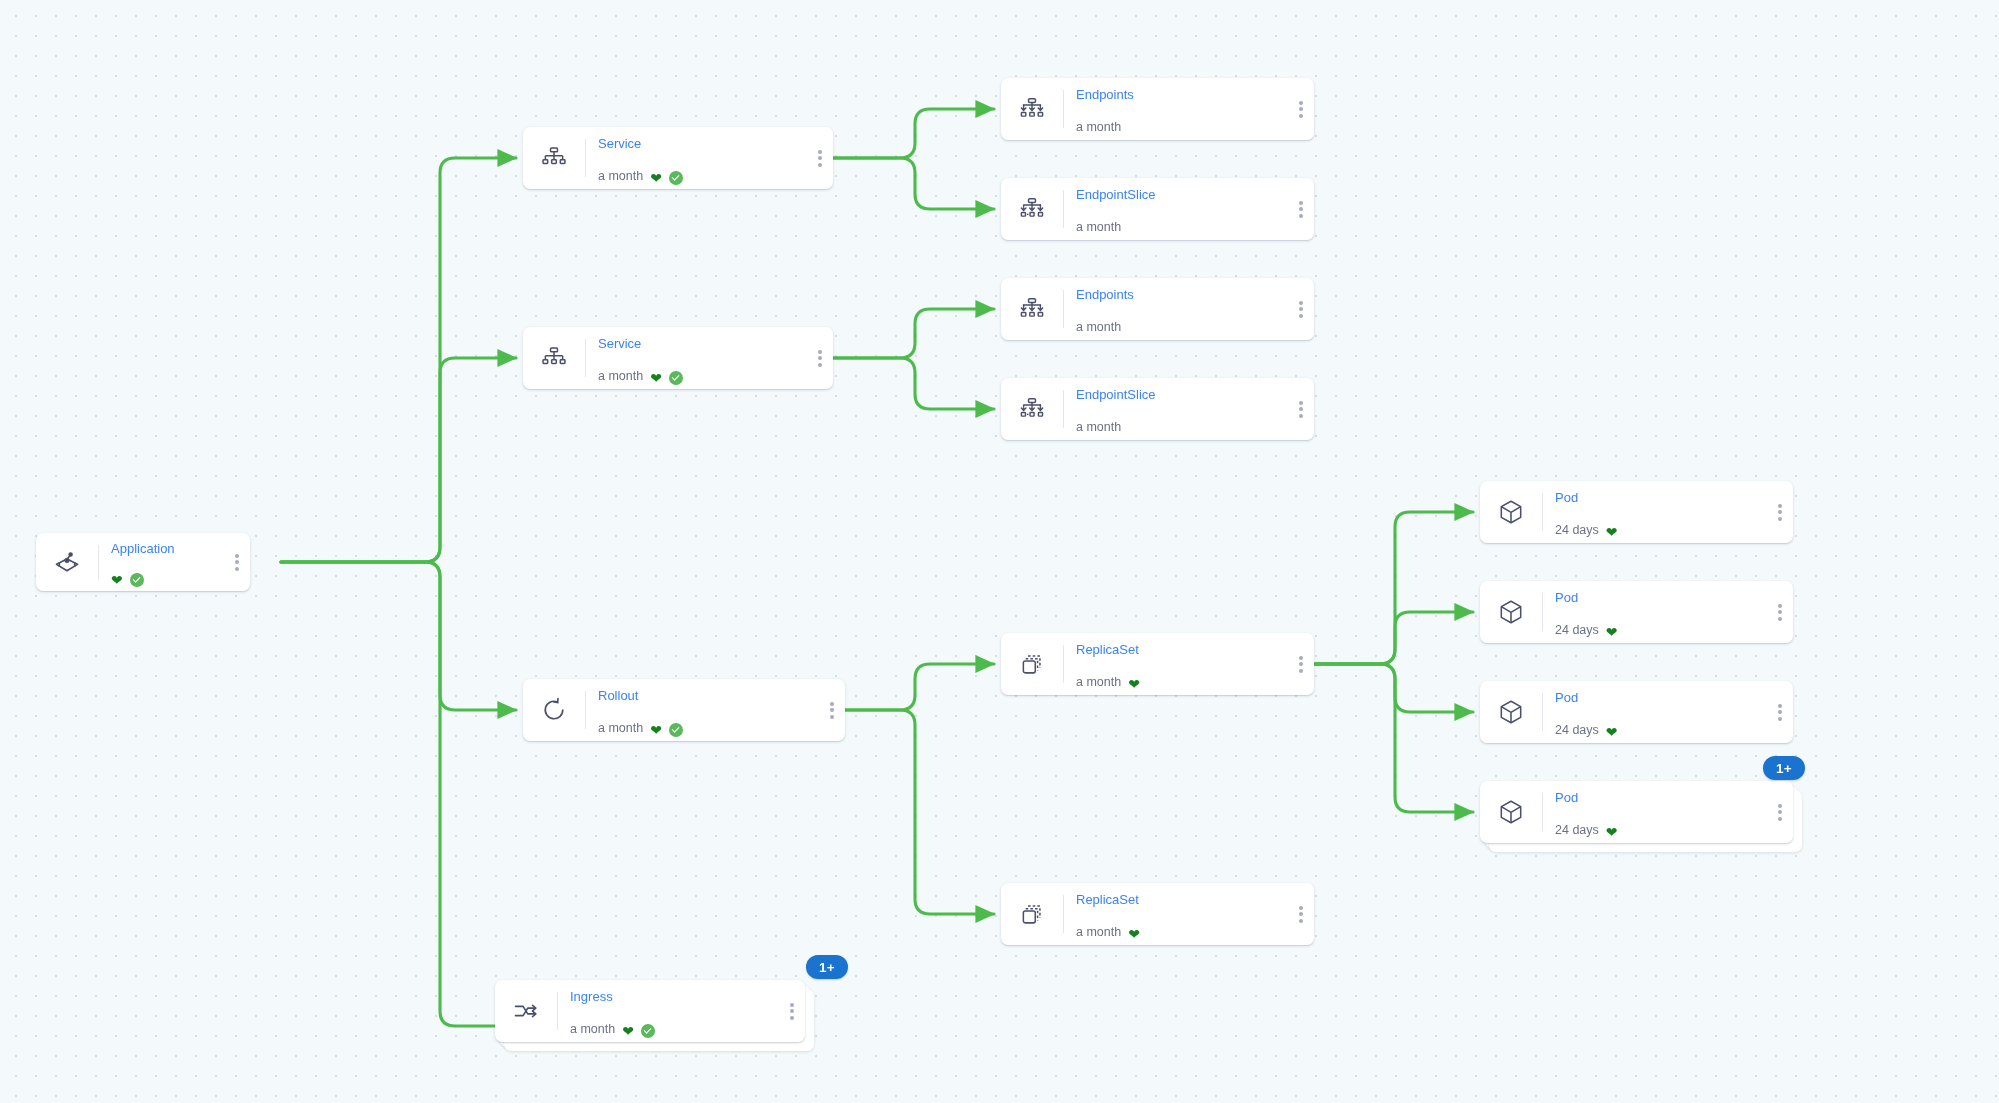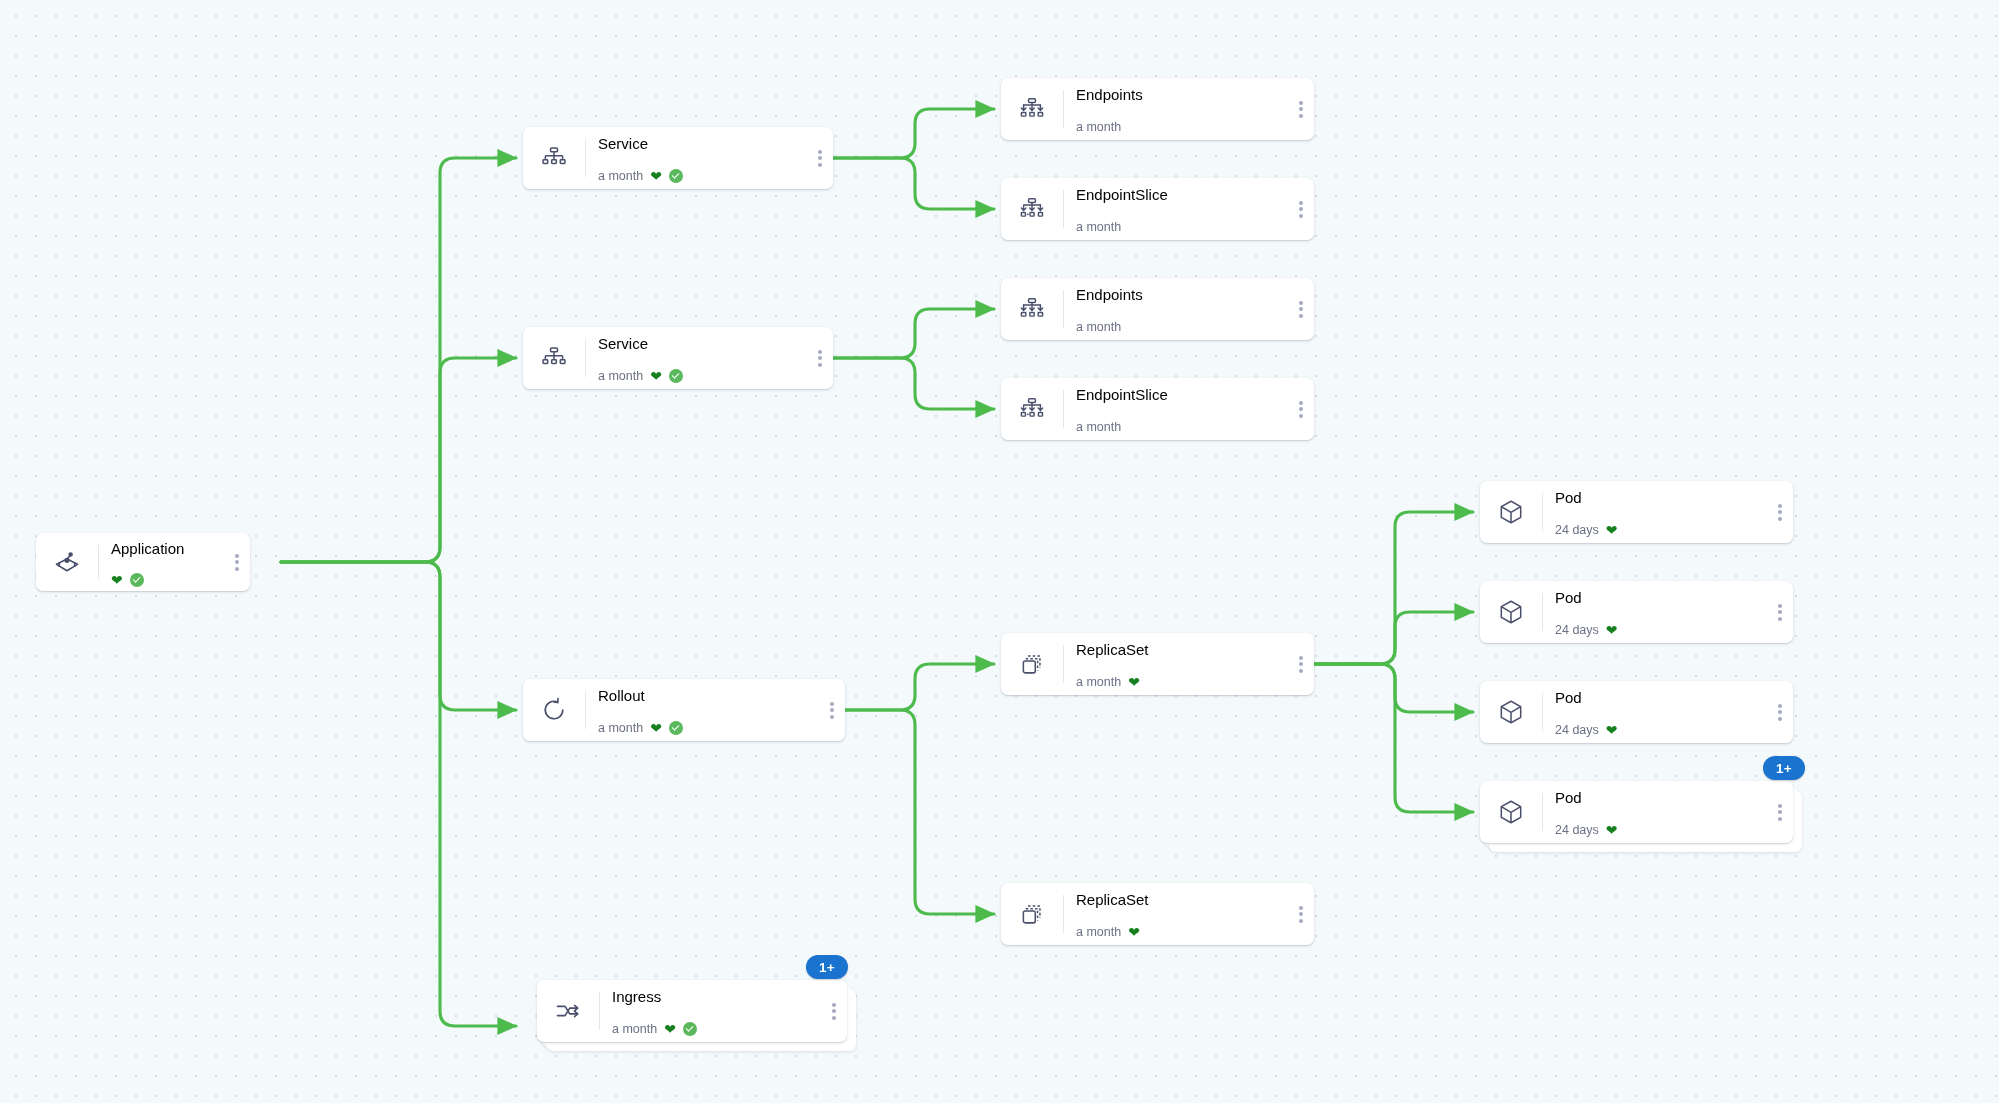--- a/index.html
+++ b/index.html
@@ -31,22 +31,22 @@
   .node .body{
     flex:1 1 auto;min-width:0;
     padding:11px 0 10px 12px;
     display:flex;flex-direction:column;justify-content:center;
   }
   .node .title{
     font-size:17.5px;color:#1f2331;letter-spacing:.1px;
     white-space:nowrap;overflow:hidden;text-overflow:ellipsis;
     line-height:21px;margin-bottom:2px;
   }
-  .node .kind{font-size:15px;color:#000000;line-height:17px;}
-  .node .meta{display:flex;align-items:center;gap:7px;line-height:17px;margin-top:16px;}
+  .node .kind{font-size:13px;color:#3b82f6;line-height:17px;}
+  .node .meta{display:flex;align-items:flex-end;gap:7px;line-height:17px;margin-top:16px;}
   .node .age{font-size:12.5px;color:#6b7185;}
   .node .kebab{
     width:26px;flex:0 0 26px;display:flex;align-items:center;justify-content:center;
   }
   .kebab i{display:block;width:4px;height:4px;border-radius:50%;background:#a7abc2;margin:2.5px 0;}
 
   
   .stack::before,.stack::after{
     content:"";position:absolute;background:#ffffff;border-radius:7px;
     box-shadow:0 1px 3px rgba(44,55,80,.14);
@@ -209,21 +209,21 @@
     </div>
     <div class="kebab">
         <span>
           <i></i>
           <i></i>
           <i></i>
         </span>
       </div>
   </div>
 
-  <div class="node stack" style="left:537px;top:980px;width:310px;height:62px;">
+  <div class="node stack" style="left:495px;top:980px;width:310px;height:62px;">
     <div class="ic">
       <svg width="28" height="28" viewBox="0 0 24 24" fill="none" stroke="currentColor" stroke-width="1.4" stroke-linecap="round" stroke-linejoin="round">
         <path d="M3 8 L9.5 8 L13.5 14.5 L20 14.5"></path>
         <path d="M17.6 12.2 L20.4 14.5 L17.6 16.8"></path>
         <path d="M3 16 L9.5 16 L13.5 9.5 L20 9.5"></path>
         <path d="M17.6 7.2 L20.4 9.5 L17.6 11.8"></path>
       </svg>
     </div>
     <div class="sep"></div>
     <div class="body">

